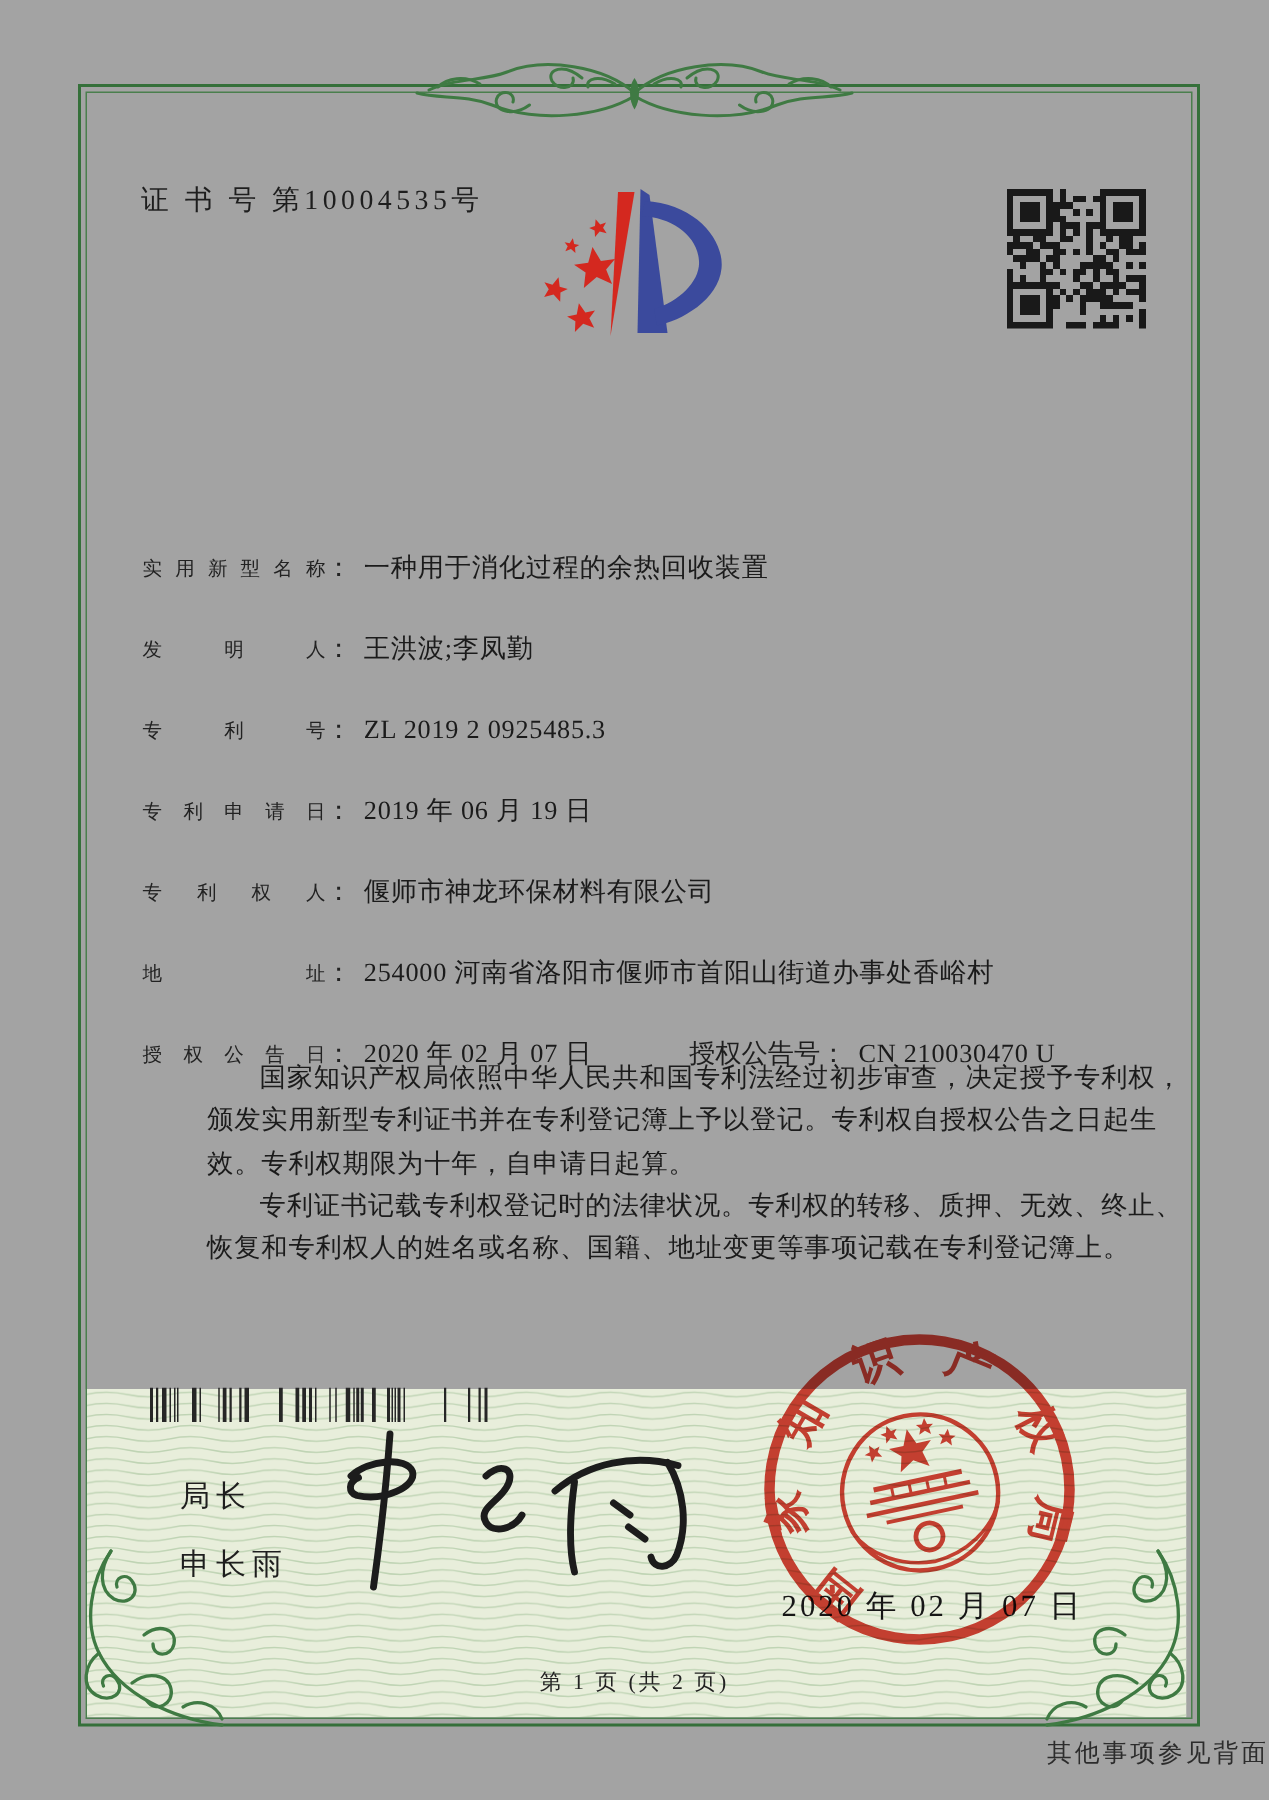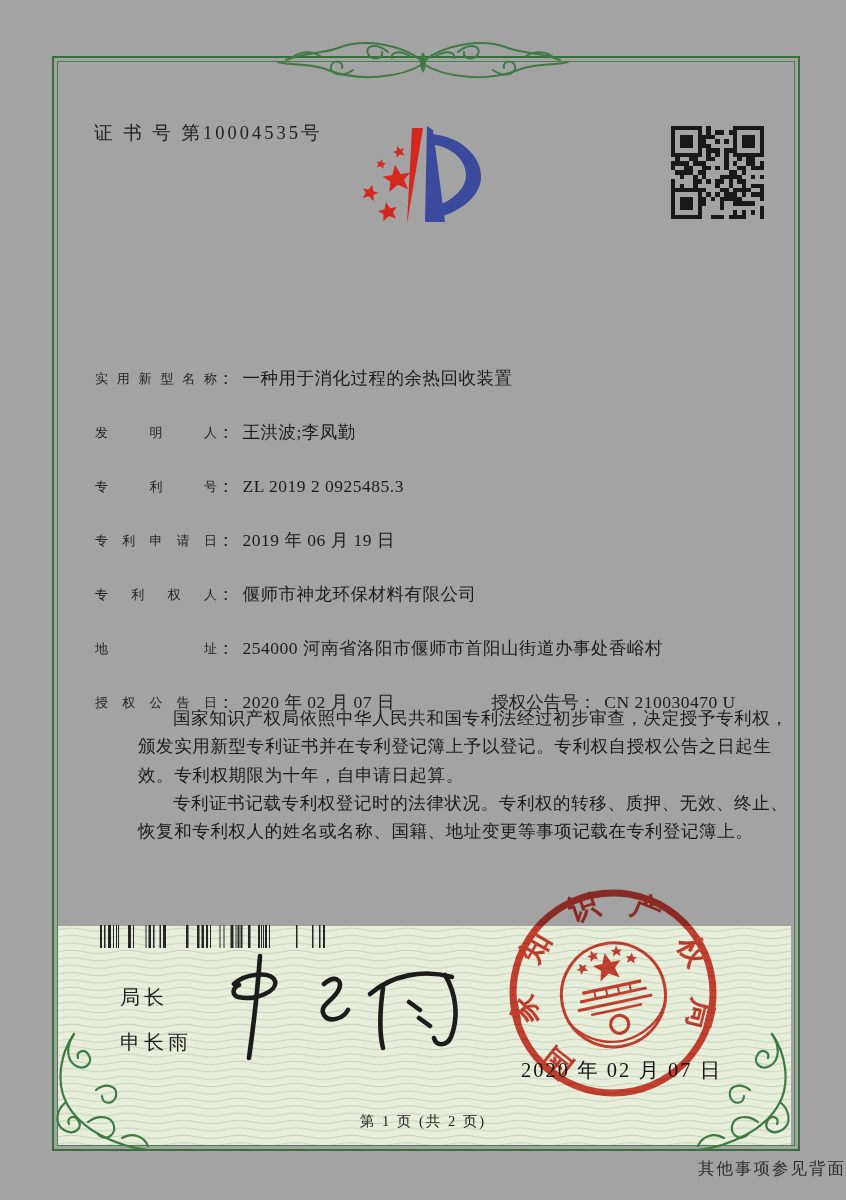--- a/index.html
+++ b/index.html
@@ -27,21 +27,21 @@
   .qr{position:absolute; left:671px; top:126px; width:93px; height:93px; z-index:4;}
   .title{position:absolute; left:0; top:250px; width:846px; text-align:center;
     font-size:46px; font-weight:bold; letter-spacing:13px; color:#151515; z-index:4;}
   
   .fields{position:absolute; left:95px; top:364px; width:666px; z-index:4;}
   .row{margin-bottom:25px; font-size:17.5px; line-height:29px; white-space:nowrap;}
   .row .lbl{display:inline-block; width:122px; text-align:justify; text-align-last:justify;
     font-size:13px; color:#222; vertical-align:top;}
   .row .colon{display:inline-block; margin-right:8px; color:#222;}
   .row .val{letter-spacing:0.5px; color:#1b1b1b;}
-  .row.pair .pair2{margin-left:92px;}
+  .row.pair .pair2{margin-left:60px;}
   
   .paras{position:absolute; left:110px; top:704px; width:668px; z-index:4;margin-left:28px;}
   .paras p{margin:0; font-size:17.5px; line-height:1.62; text-indent:2em;
     letter-spacing:0.6px; color:#1b1b1b;}
   
   .barcode{position:absolute; left:100px; top:925px; width:226px; height:23px; z-index:4;}
   .officer{position:absolute; left:120px; top:984px; z-index:5; font-size:20px; letter-spacing:4px;}
   .officer div{margin-bottom:18px;}
   .signature{position:absolute; left:212px; top:948px; width:256px; height:118px; z-index:6;}
   .seal-date{position:absolute; left:521px; top:1056px; font-size:20.5px; letter-spacing:2px;

